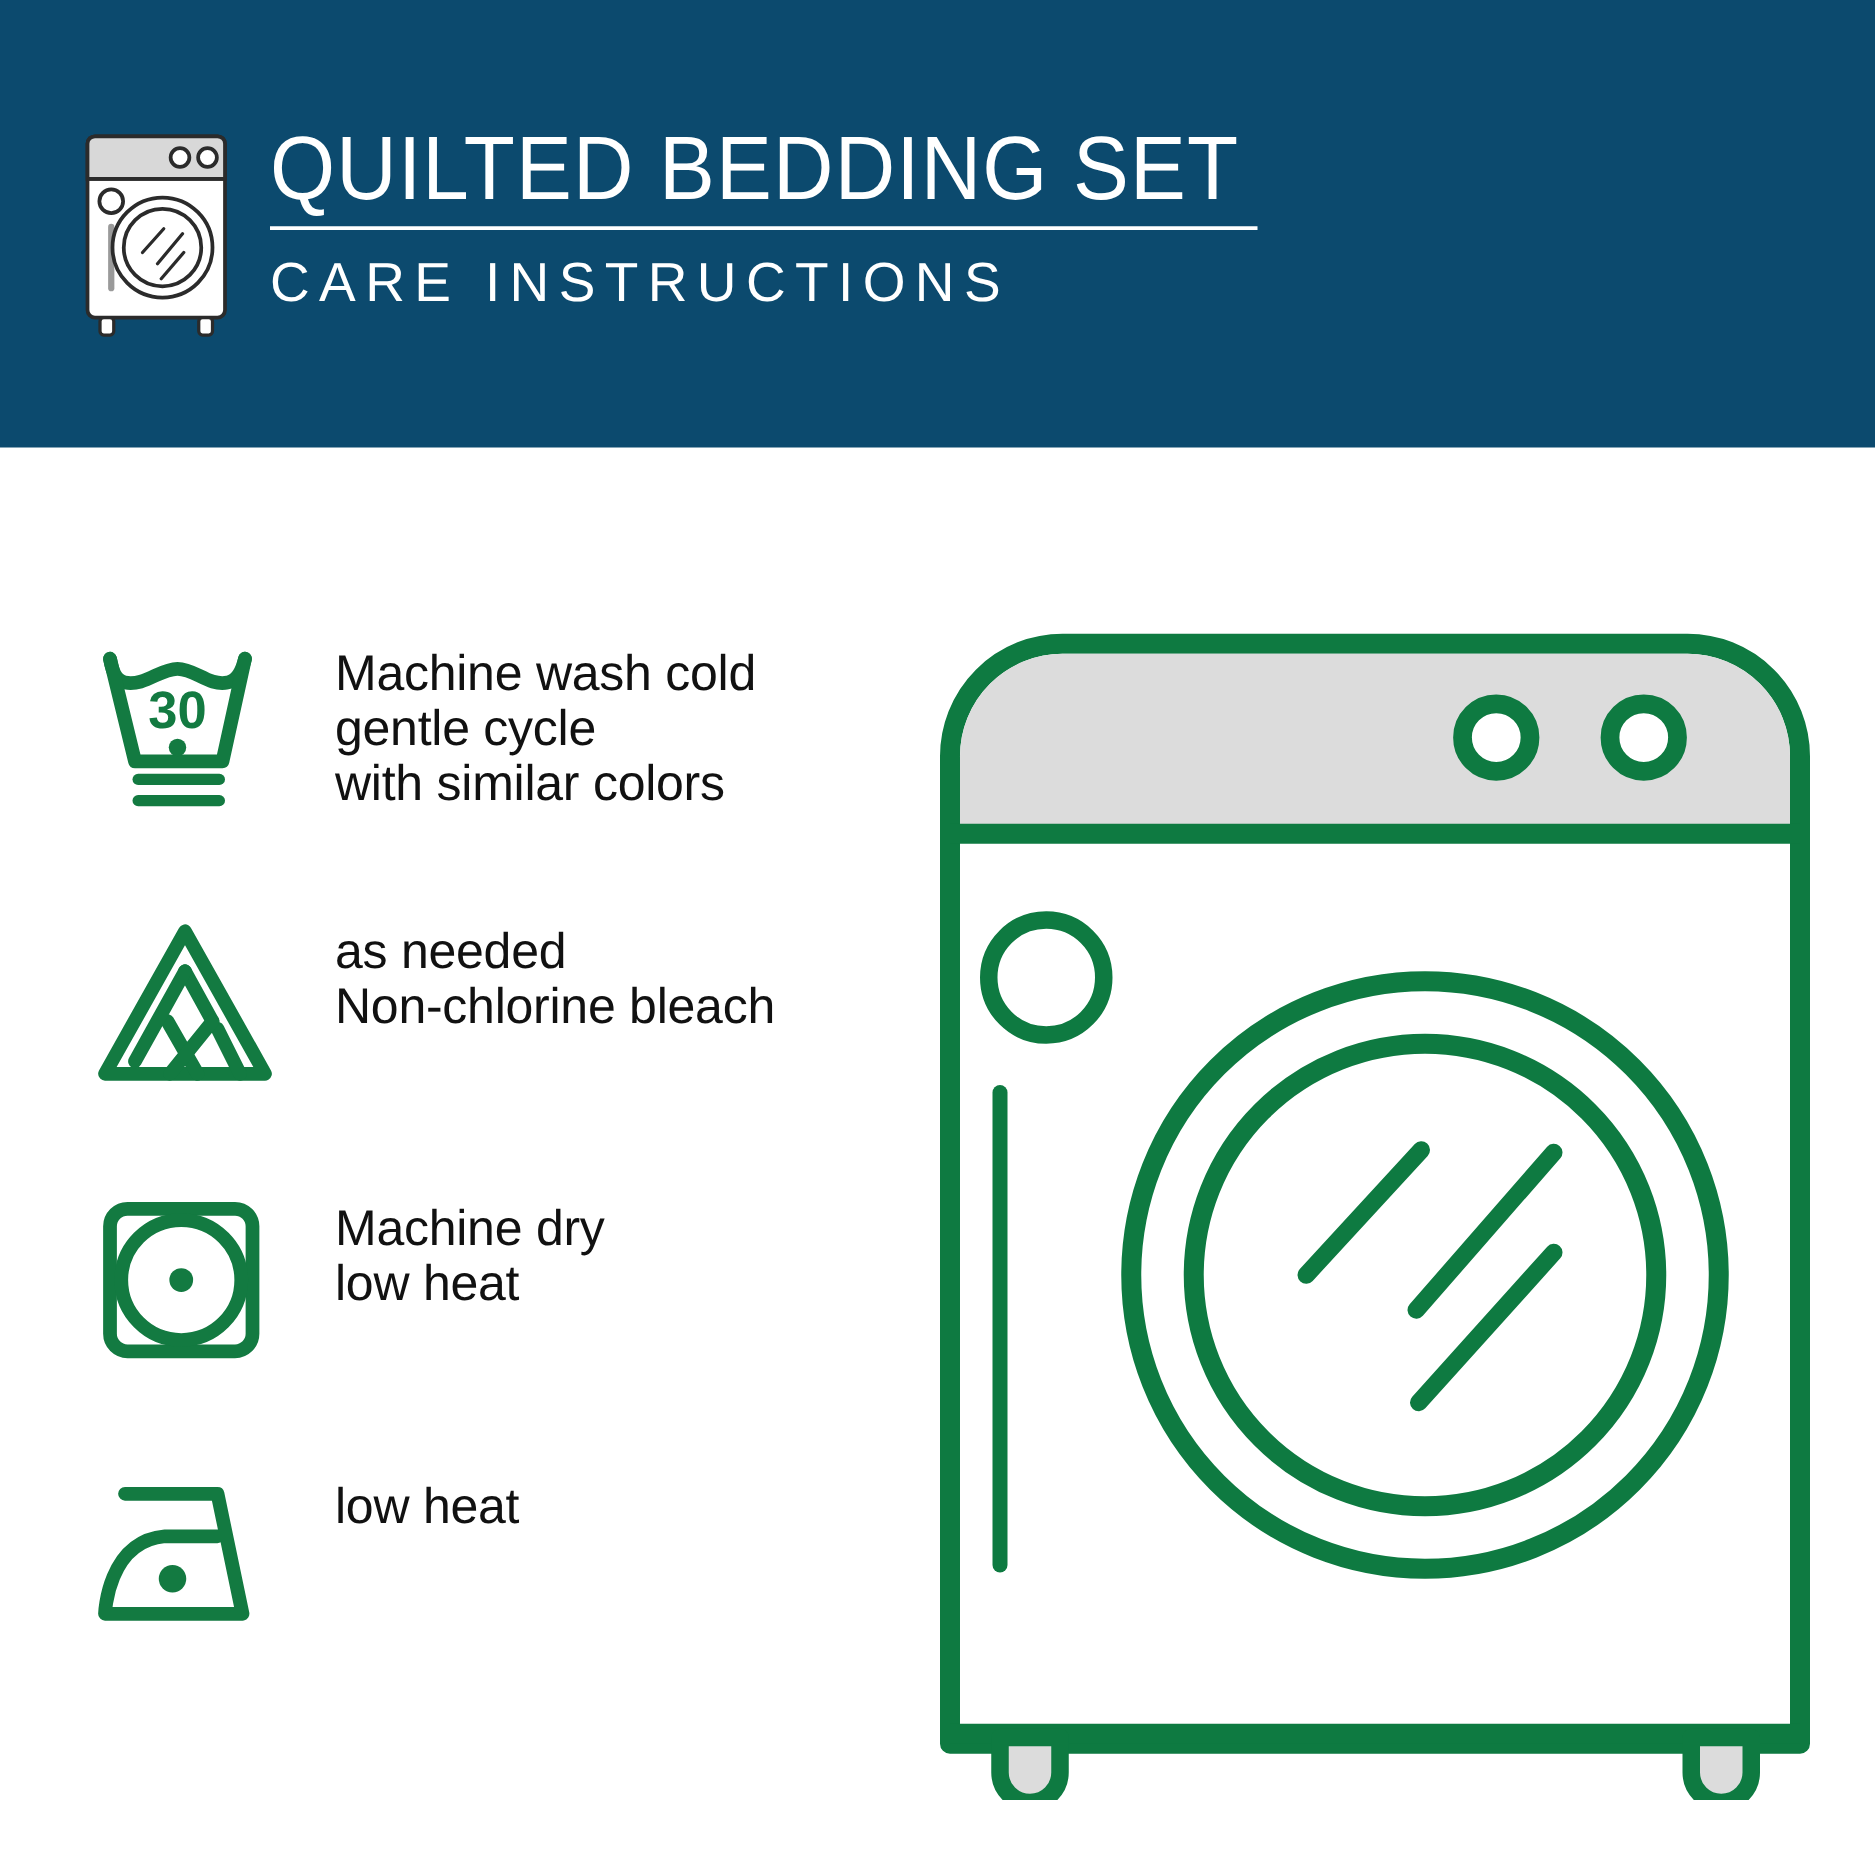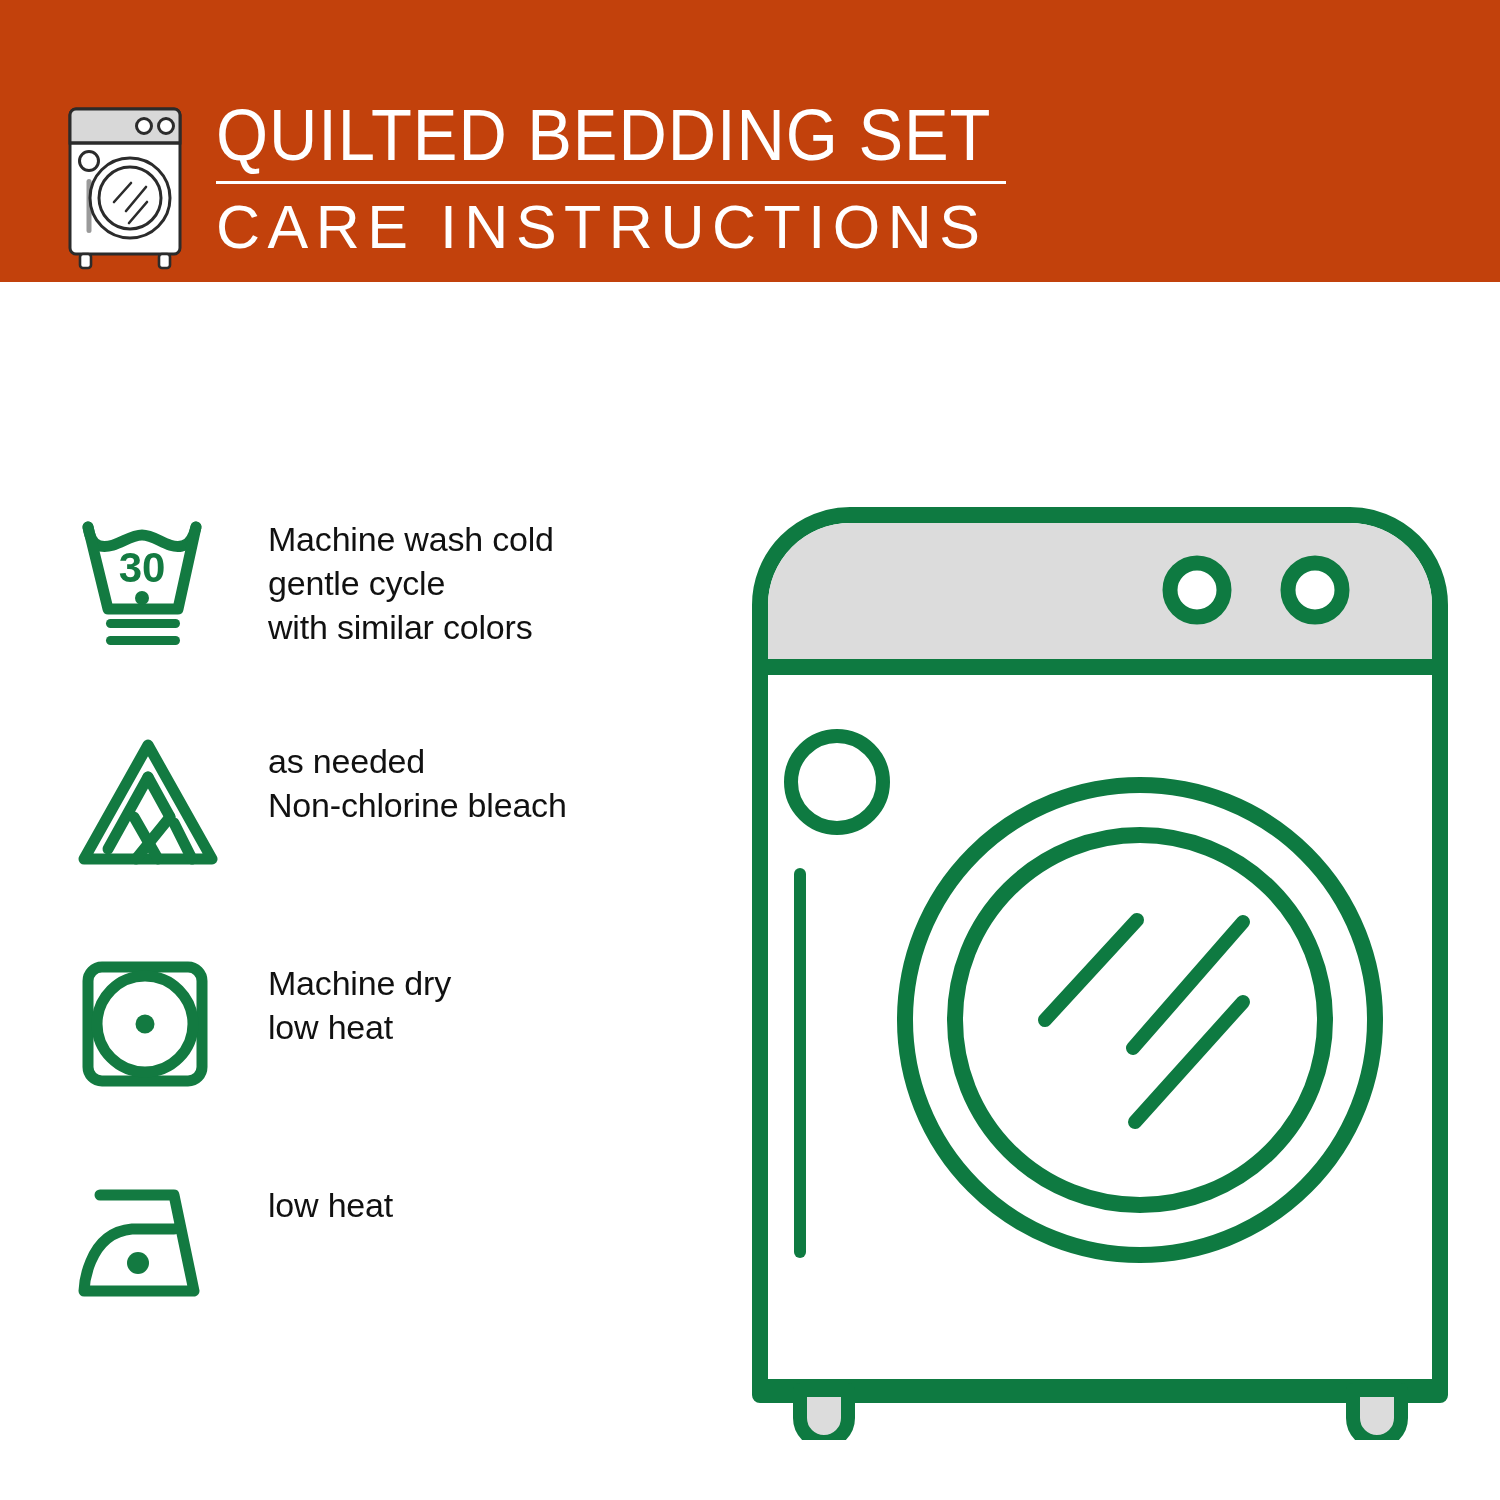--- a/index.html
+++ b/index.html
@@ -17,22 +17,22 @@
     background: #ffffff;
     overflow: hidden;
   }
 
   
   #header-band {
     position: absolute;
     left: 0;
     top: 0;
     width: 1500px;
-    height: 282px;
-    background: #c2410c;
+    height: 358px;
+    background: #0c4a6e;
   }
   #header-inner {
     position: absolute;
     left: 60px;
     top: 95px;
     width: 1000px;
     height: 185px;
     display: flex;
     align-items: flex-start;
   }
@@ -60,21 +60,21 @@
   #title-rule {
     width: 790px;
     height: 3px;
     background: #ffffff;
     margin-top: 8px;
     margin-bottom: 10px;
   }
   #sub-title {
     color: #ffffff;
     font-family: "Liberation Sans", sans-serif;
-    font-size: 61px;
+    font-size: 44px;
     line-height: 66px;
     font-weight: 400;
     letter-spacing: 7.5px;
     white-space: nowrap;
   }
 
   
   #care-list {
     position: absolute;
     left: 70px;
@@ -90,21 +90,21 @@
     flex: 0 0 170px;
     width: 170px;
     height: 160px;
     display: flex;
     align-items: flex-start;
     justify-content: flex-start;
   }
   .care-text {
     margin-left: 28px;
     color: #111111;
-    font-size: 34px;
+    font-size: 40px;
     line-height: 44px;
     font-weight: 400;
     letter-spacing: -0.2px;
     padding-top: 12px;
   }
   .care-text span { display: block; }
 
   
   #machine-illustration {
     position: absolute;

